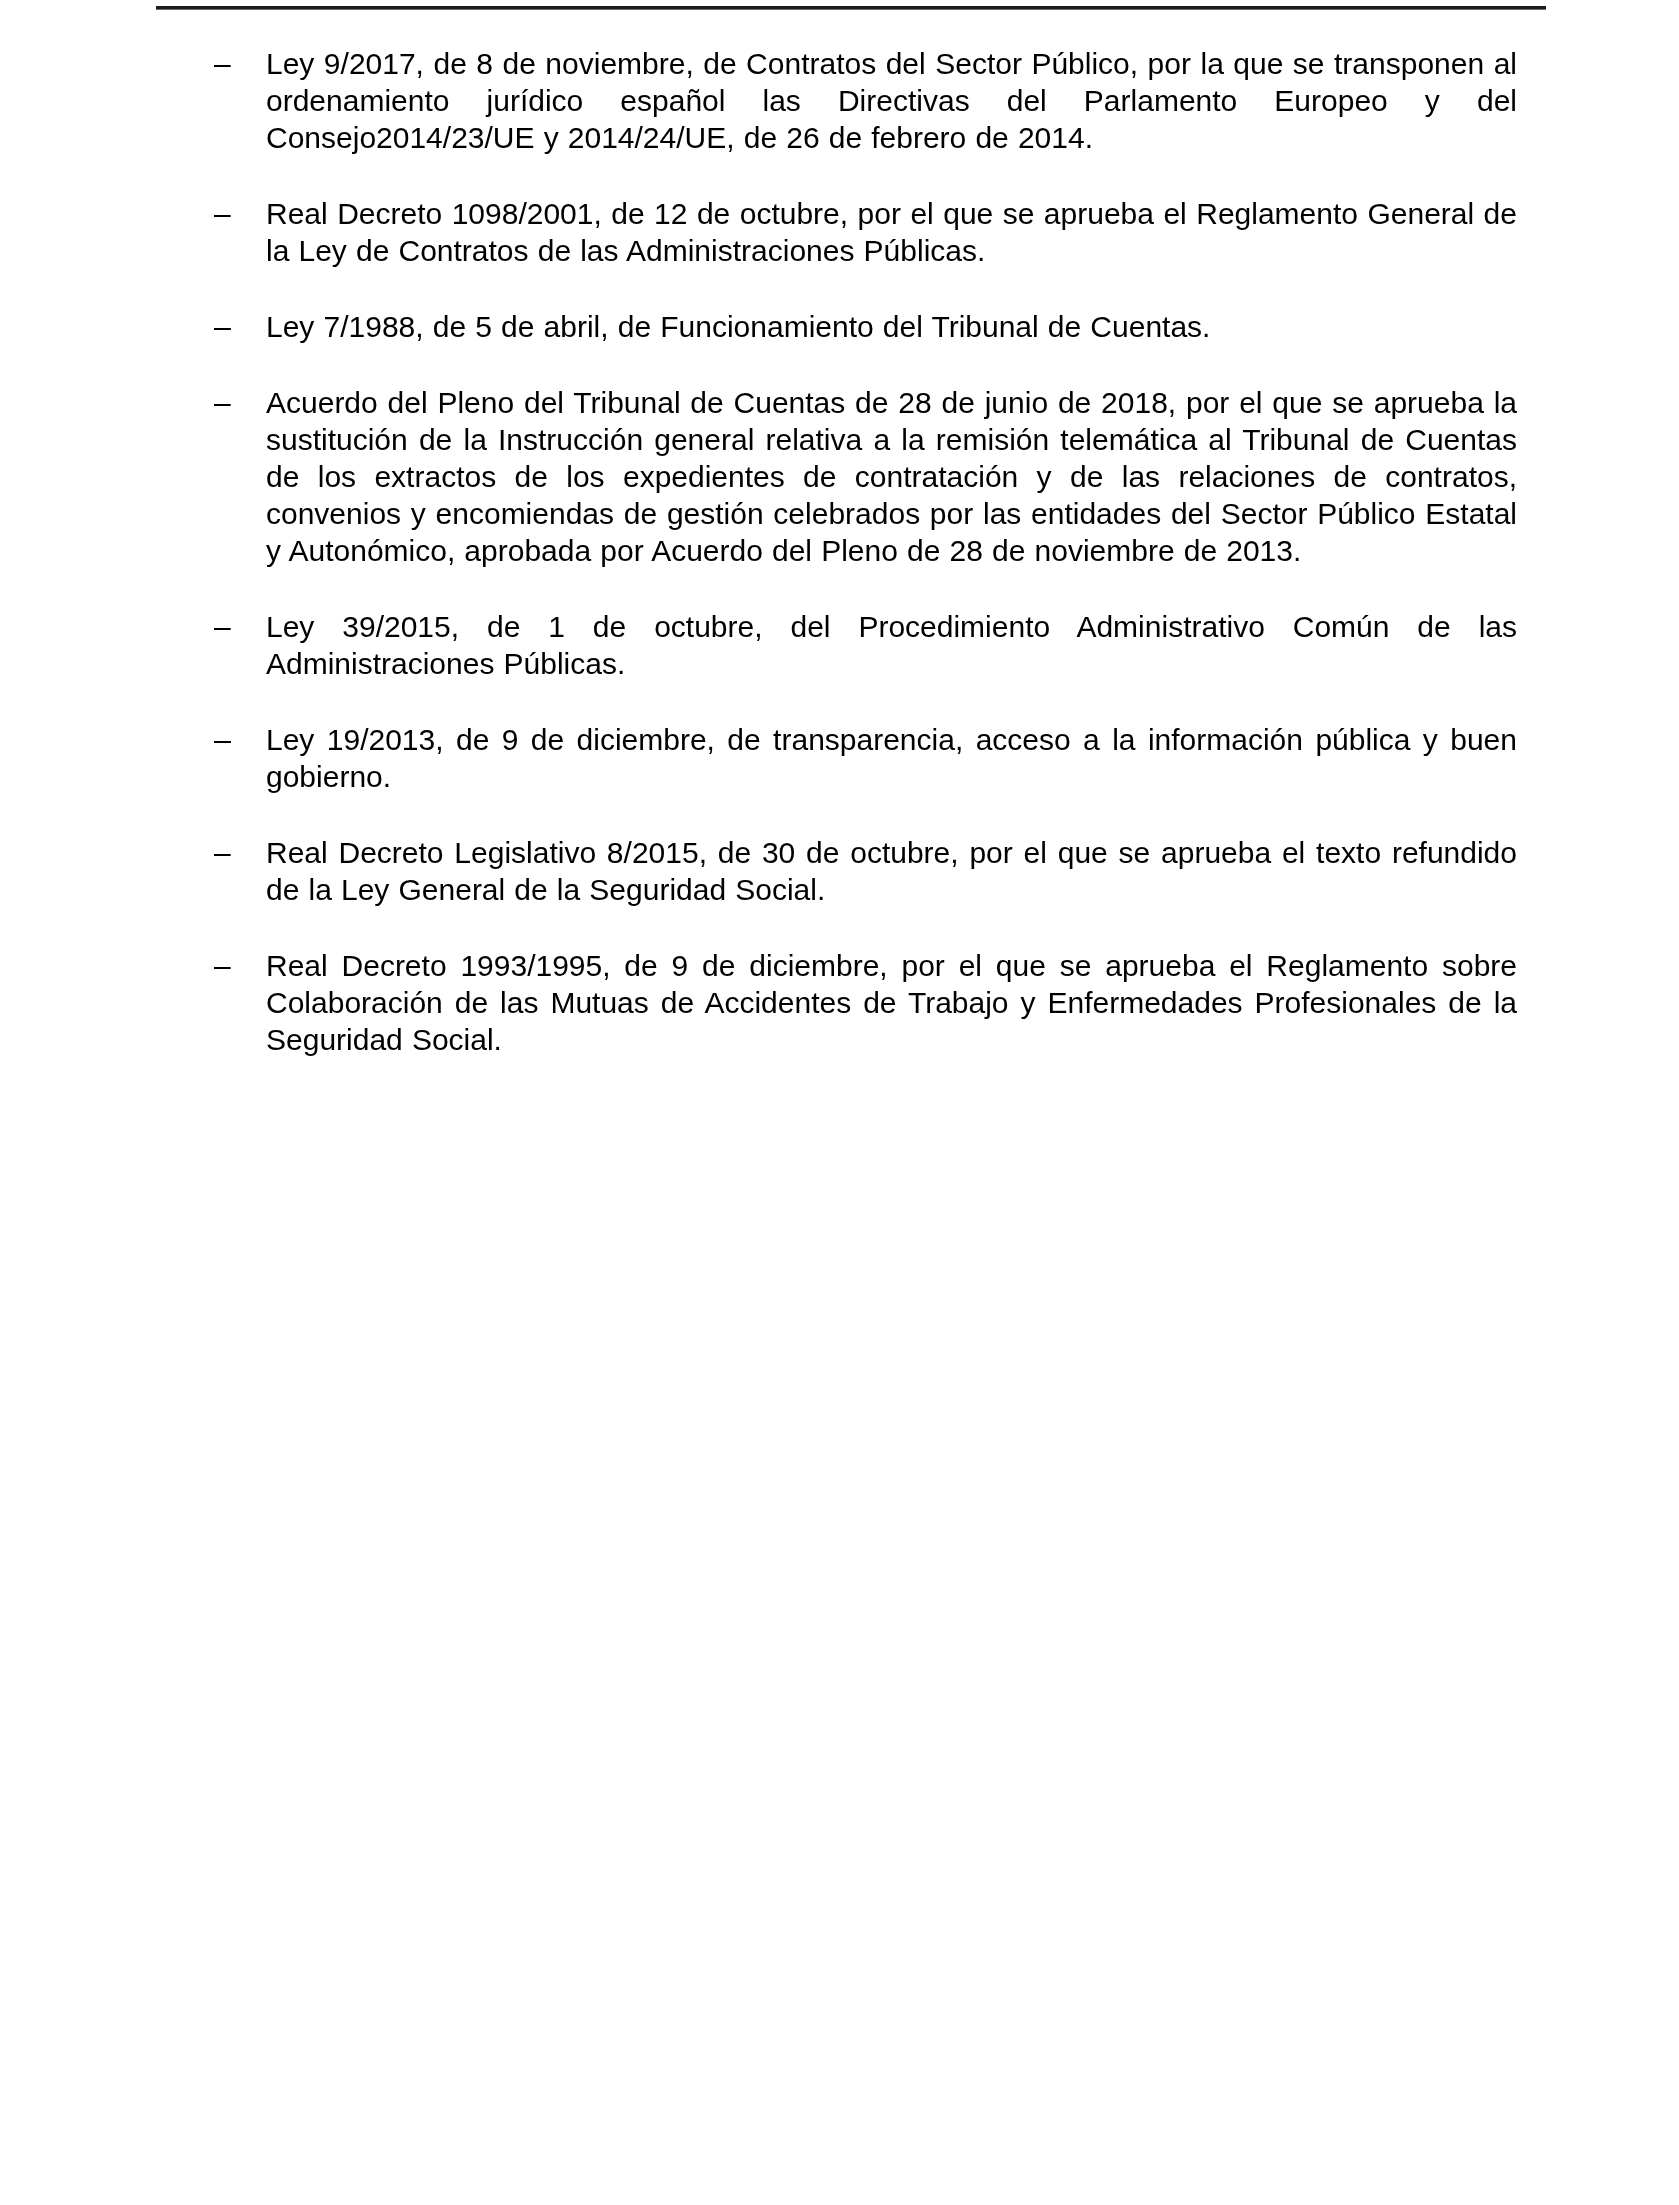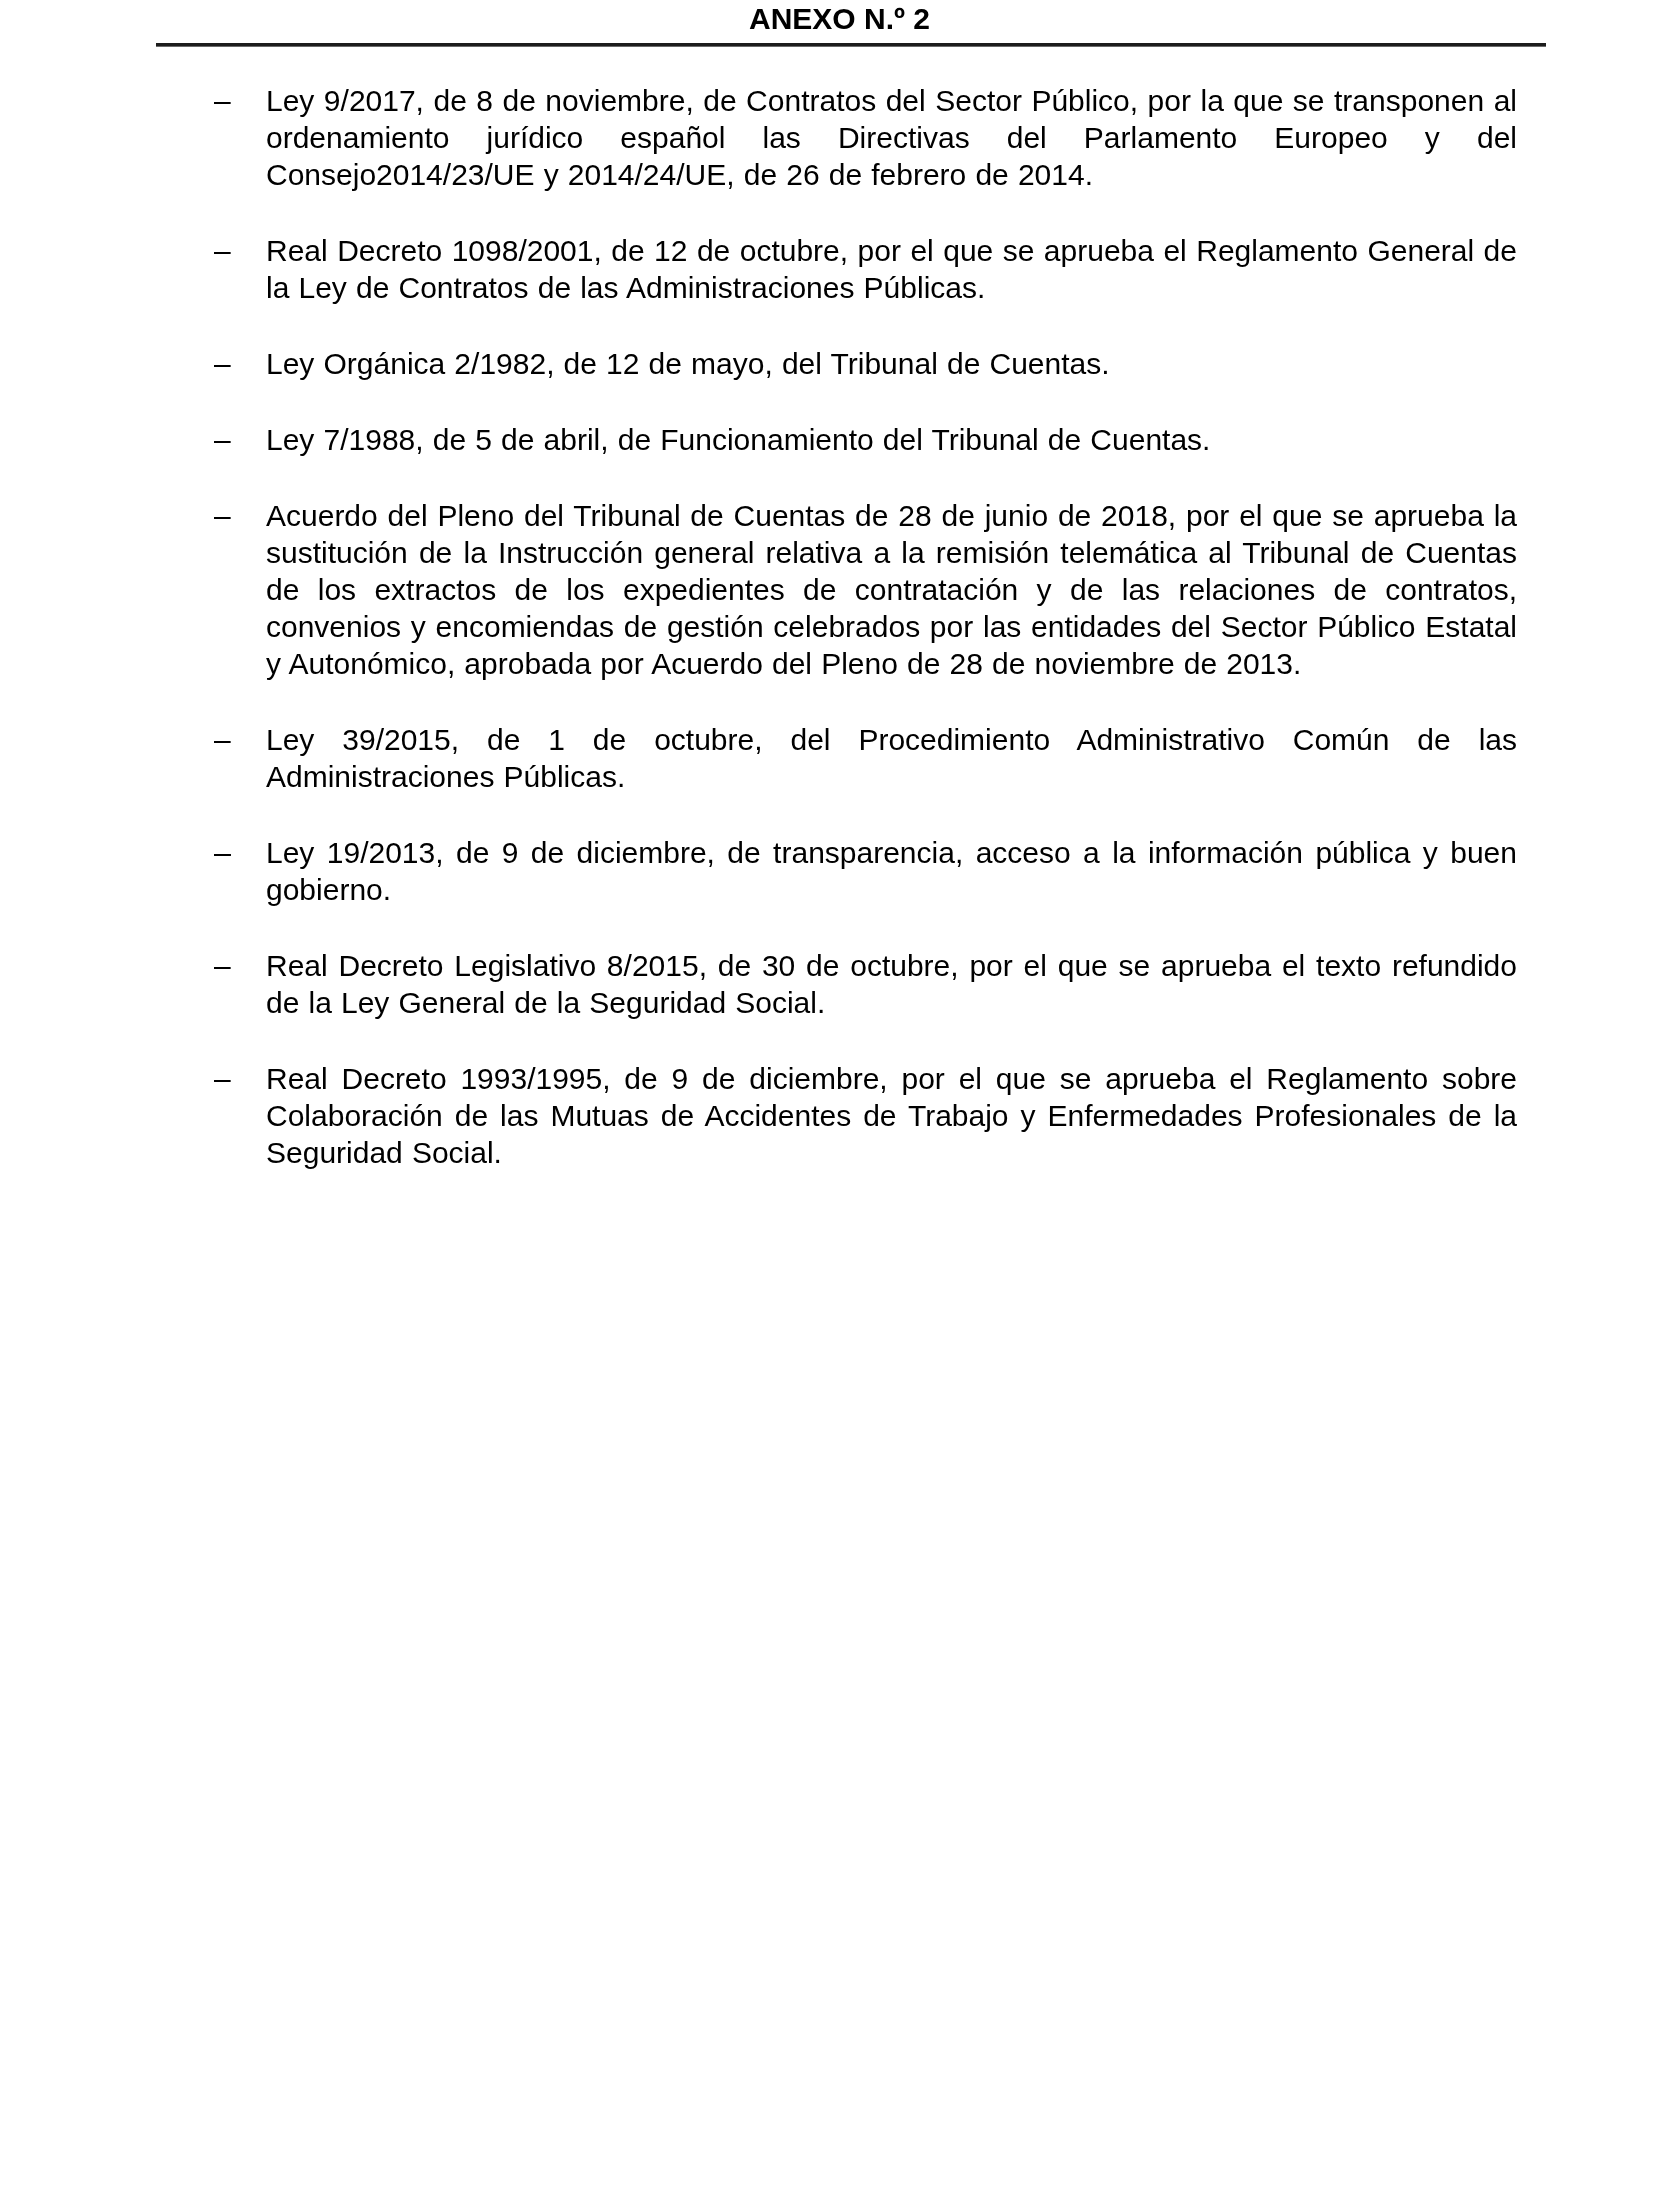--- a/index.html
+++ b/index.html
@@ -52,40 +52,38 @@
     left: 0;
     top: 0;
   }
 </style>
 </head>
 <body>
 
 <div class="page" style="background: rgb(255, 255, 255); color: rgb(0, 0, 0);">
 
   <div class="header">
-    <span class="header-line">ANEXO N.º 2</span>
   </div>
 
   <div class="rule" style="background: rgb(28, 28, 28);"></div>
 
   <div class="list">
 
       <div class="item">
         <span class="dash">–</span>
         <span class="item-text">Ley 9/2017, de 8 de noviembre, de Contratos del Sector Público, por la que se transponen al ordenamiento jurídico español las Directivas del Parlamento Europeo y del Consejo2014/23/UE y 2014/24/UE, de 26 de febrero de 2014.</span>
       </div>
 
       <div class="item">
         <span class="dash">–</span>
         <span class="item-text">Real Decreto 1098/2001, de 12 de octubre, por el que se aprueba el Reglamento General de la Ley de Contratos de las Administraciones Públicas.</span>
       </div>
 
       <div class="item">
         <span class="dash">–</span>
-        <span class="item-text">Ley Orgánica 2/1982, de 12 de mayo, del Tribunal de Cuentas.</span>
       </div>
 
       <div class="item">
         <span class="dash">–</span>
         <span class="item-text">Ley 7/1988, de 5 de abril, de Funcionamiento del Tribunal de Cuentas.</span>
       </div>
 
       <div class="item">
         <span class="dash">–</span>
         <span class="item-text">Acuerdo del Pleno del Tribunal de Cuentas de 28 de junio de 2018, por el que se aprueba la sustitución de la Instrucción general relativa a la remisión telemática al Tribunal de Cuentas de los extractos de los expedientes de contratación y de las relaciones de contratos, convenios y encomiendas de gestión celebrados por las entidades del Sector Público Estatal y Autonómico, aprobada por Acuerdo del Pleno de 28 de noviembre de 2013.</span>

